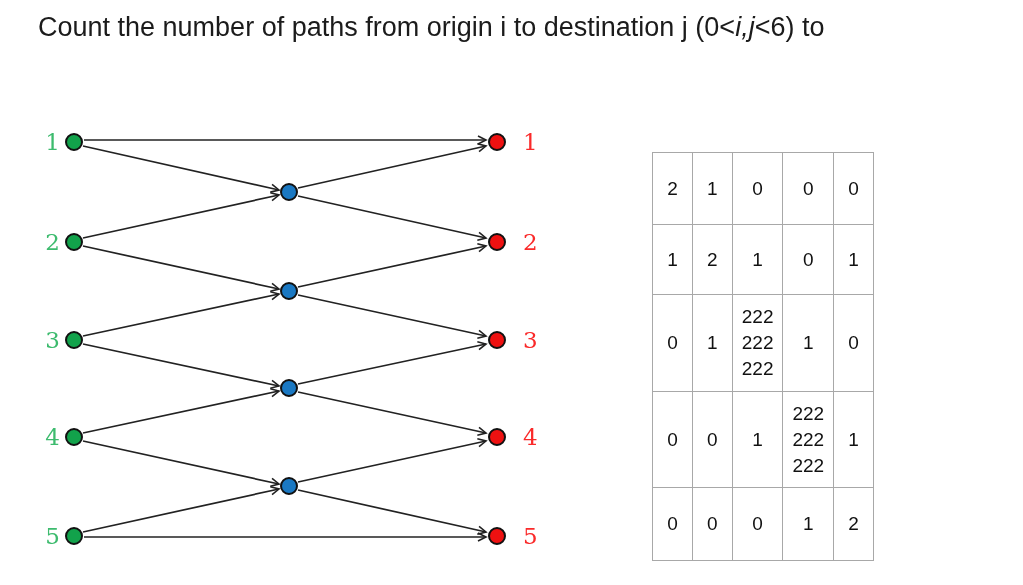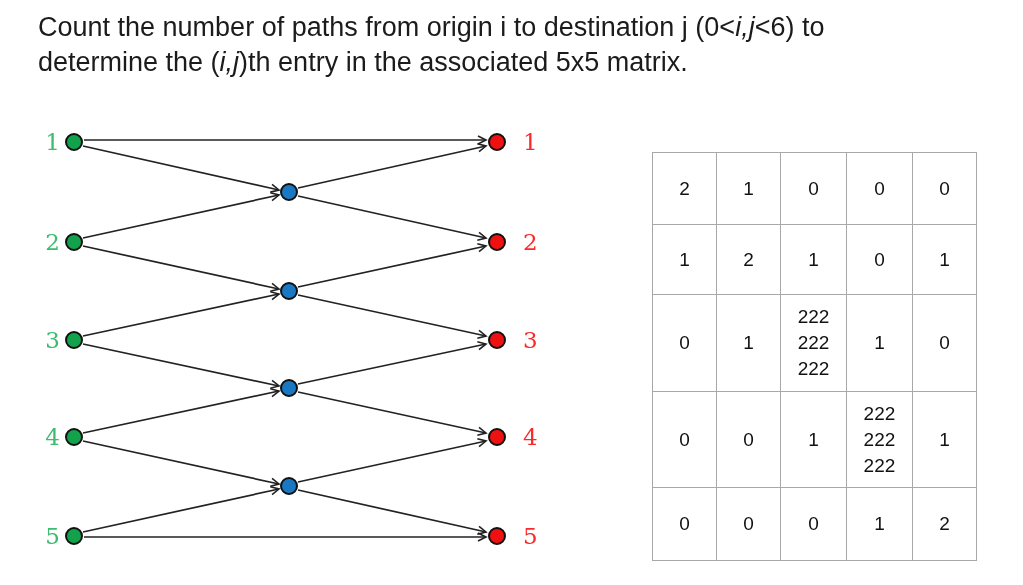--- a/index.html
+++ b/index.html
@@ -1,18 +1,18 @@
 <!DOCTYPE html>
 <html><head>
 <meta charset="utf-8">
 <style>
   html, body { margin: 0; padding: 0; background: #ffffff; }
   .page {
     position: relative;
-    width: 977px;
+    width: 874px;
     height: 585px;
     background: #ffffff;
     font-family: "Liberation Sans", sans-serif;
     overflow: hidden;
   }
   .title {
     position: absolute;
     left: 38px;
     top: 10px;
     width: 930px;
@@ -54,21 +54,20 @@
   .matrix tr.r4 td { height: 95px; }
   .matrix tr.r5 td { height: 72px; }
 </style>
 </head>
 <body>
 
 <div class="page">
 
   <div class="title">
     <div><span>Count the number of paths from origin i to destination j (0&lt;</span><span class="it">i,j</span><span>&lt;6) to</span></div>
-    <div><span>determine the (</span><span class="it">i,j</span><span>)th entry in the associated 5x5 matrix.</span></div>
   </div>
 
   <svg class="graph-svg" width="640" height="585" viewBox="0 0 640 585">
     <defs>
       <marker id="arrow" markerWidth="12" markerHeight="12" refX="9" refY="5" orient="auto" markerUnits="userSpaceOnUse">
         <path d="M1,1 L9,5 L1,9" fill="none" stroke="#222222" stroke-width="1.6"></path>
       </marker>
     </defs>
 
     <g stroke="#222222" stroke-width="1.7">

